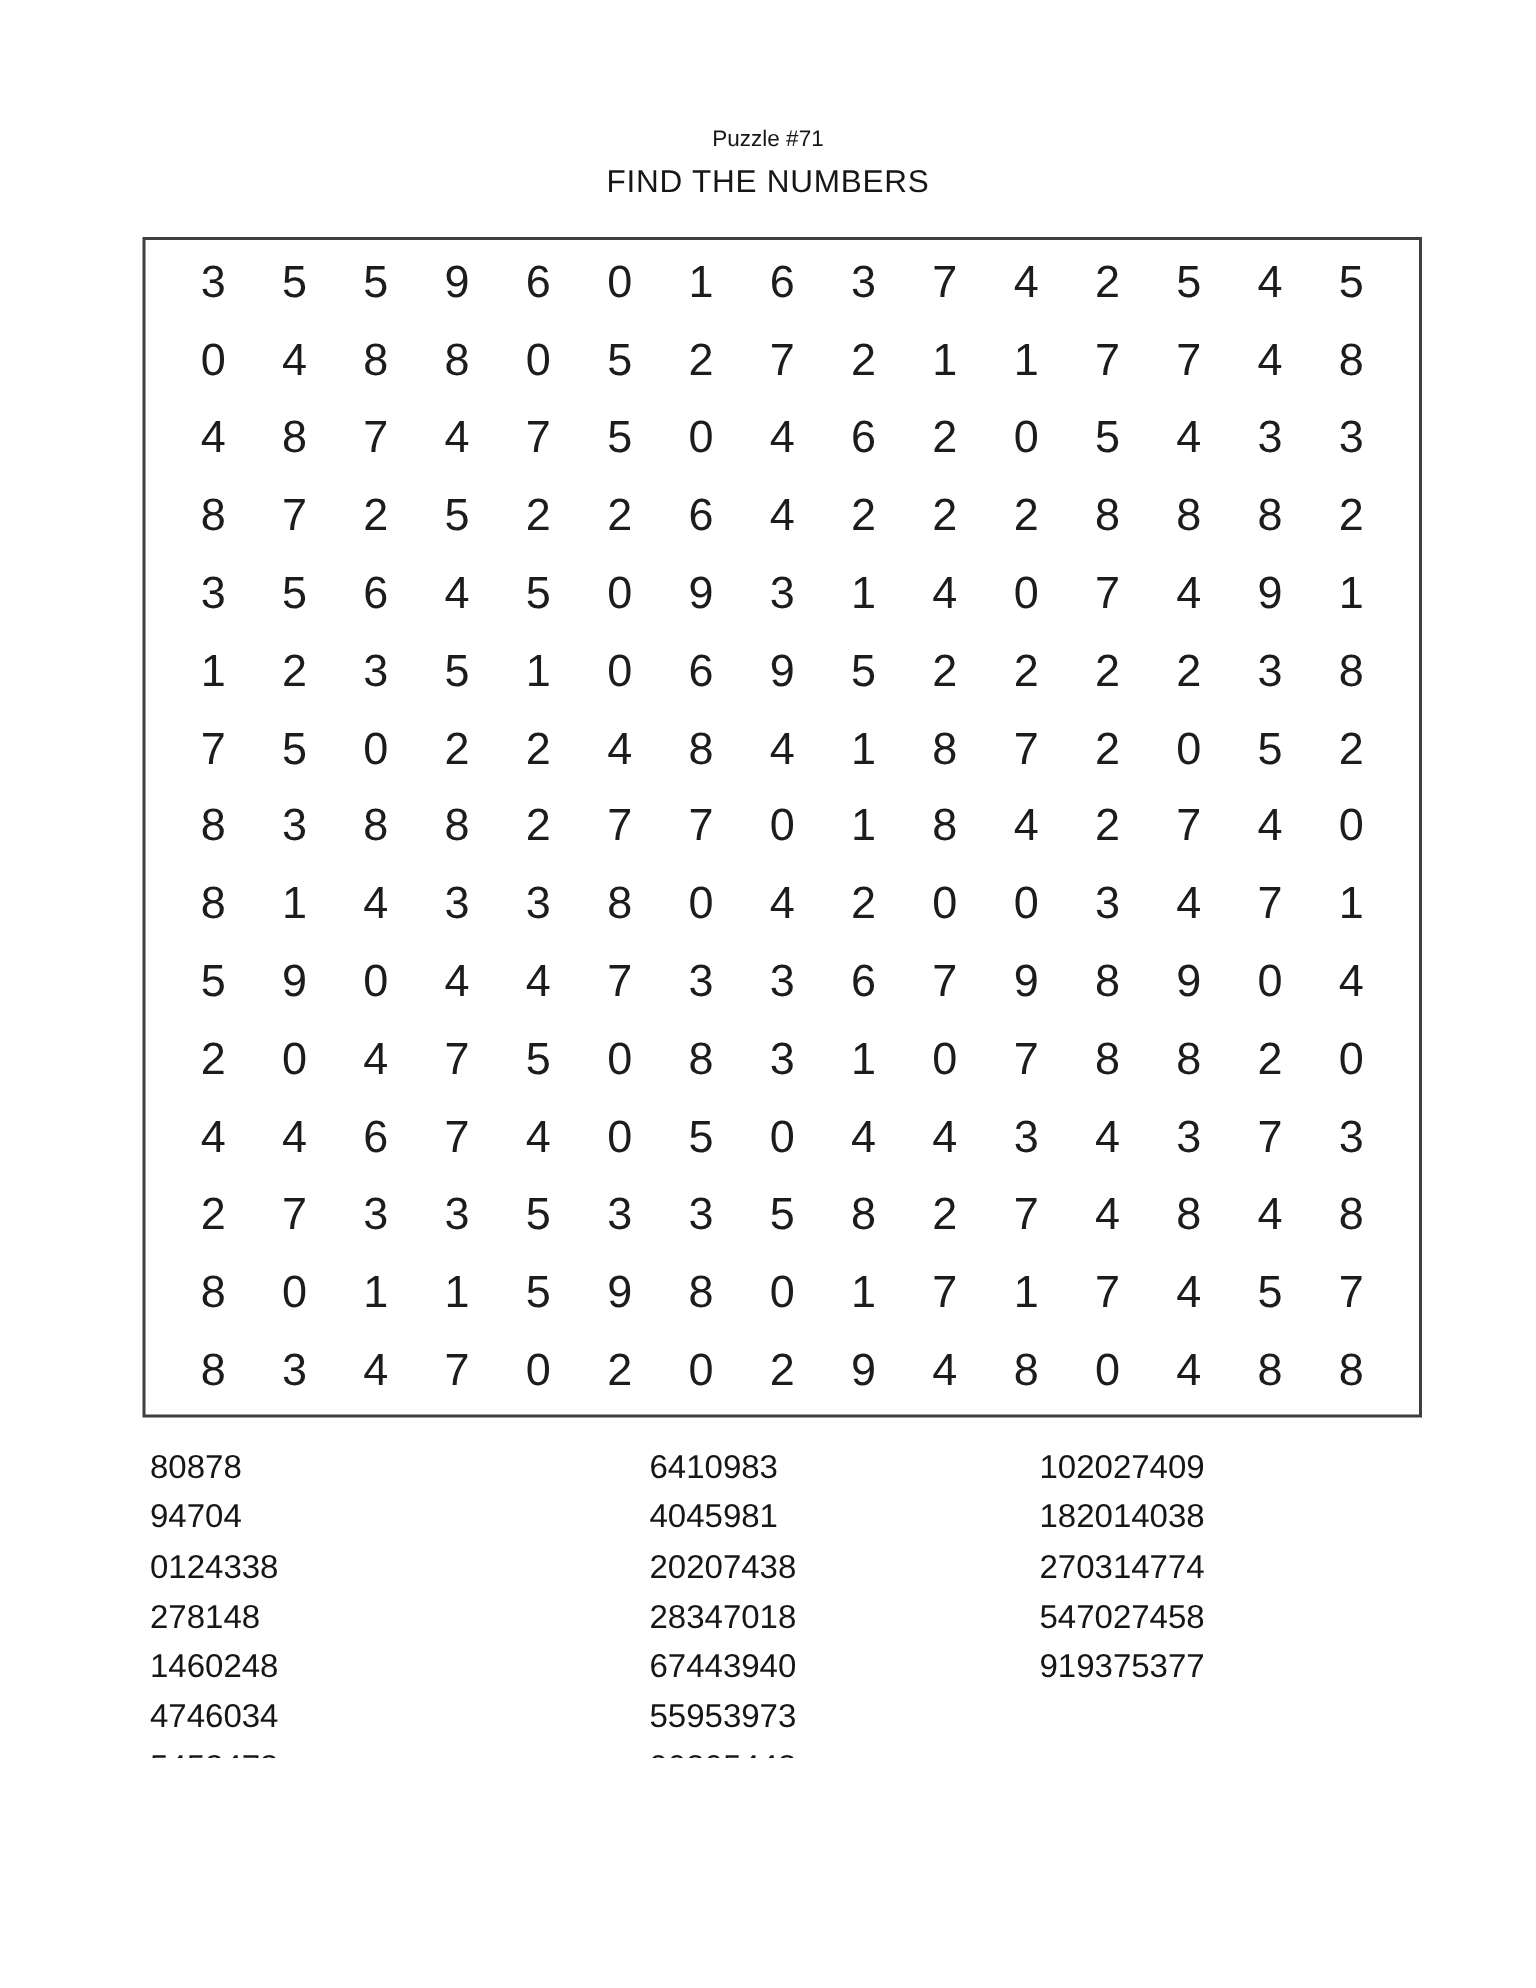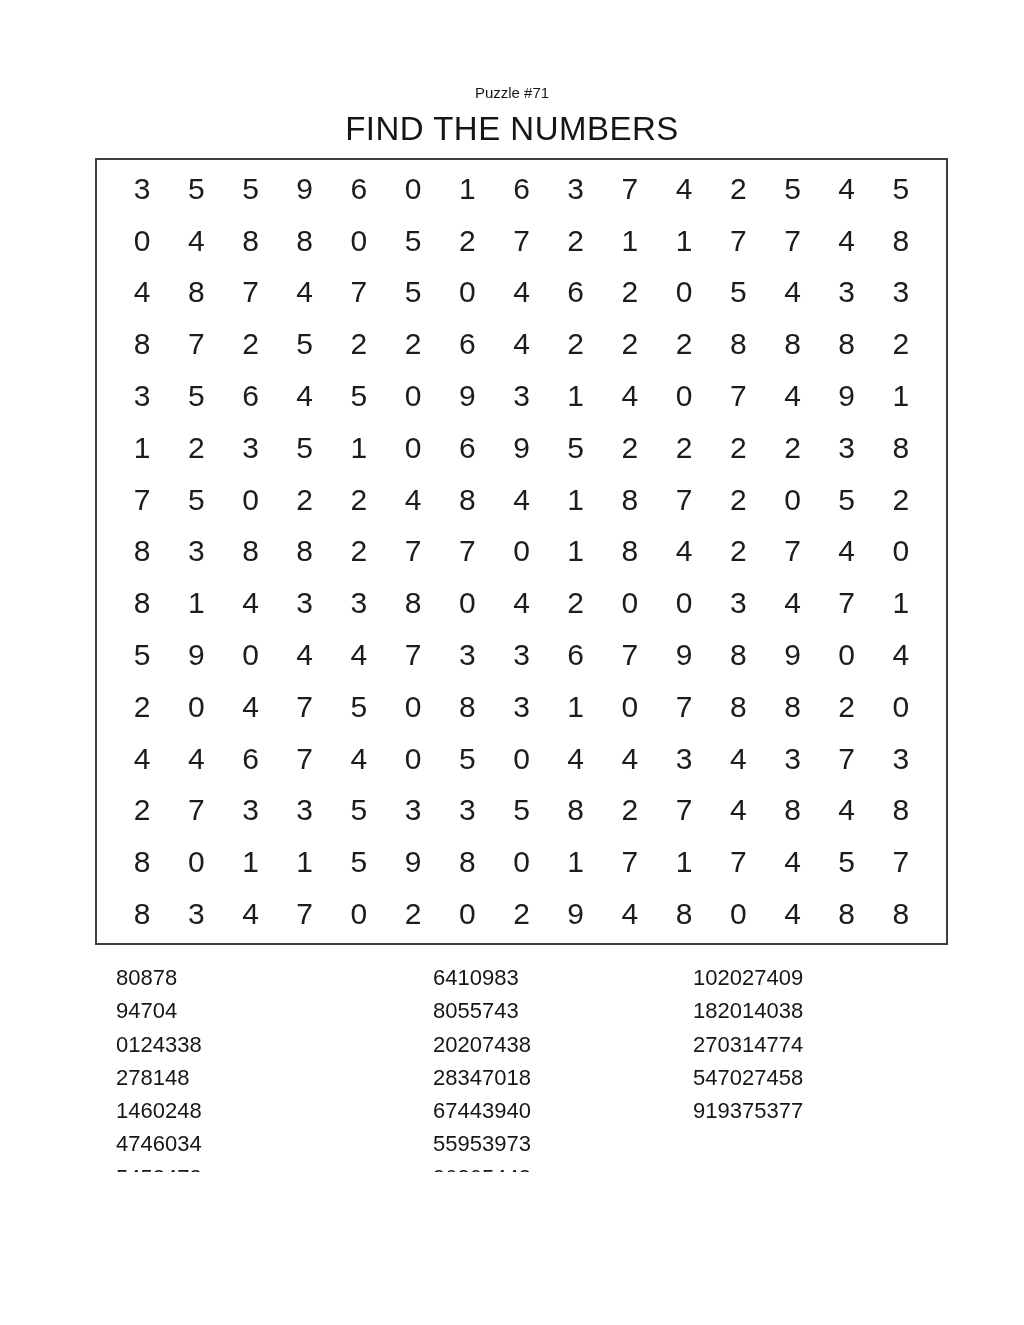--- a/index.html
+++ b/index.html
@@ -24,21 +24,21 @@
     text-align: center;
     font-size: 15px;
     color: #161616;
   }
   .title {
     position: absolute;
     top: 110px;
     left: 0;
     width: 100%;
     text-align: center;
-    font-size: 33px;
+    font-size: 21px;
     font-weight: 400;
     letter-spacing: 0.5px;
     margin: 0;
     color: #161616;
   }
   .grid-box {
     position: absolute;
     left: 95px;
     top: 158px;
     width: 853px;
@@ -59,21 +59,21 @@
     font-weight: 400;
     color: #1c1c1c;
   }
   .word-col {
     position: absolute;
     top: 961px;
     font-size: 22px;
     line-height: 33.3px;
     color: #161616;
   }
-  .word-col.col-0 { left: 116px; }
+  .word-col.col-0 { left: 100px; }
   .word-col.col-1 { left: 407px; margin-left: 26px; }
   .word-col.col-2 { left: 693px; }
   .word-item {
     white-space: nowrap;
   }
 </style>
 </head>
 <body>
 
 <div class="page">
@@ -311,21 +311,21 @@
         <div class="word-item">80878</div>
         <div class="word-item">94704</div>
         <div class="word-item">0124338</div>
         <div class="word-item">278148</div>
         <div class="word-item">1460248</div>
         <div class="word-item">4746034</div>
         <div class="word-item">5452473</div>
       </div>
     <div class="word-col col-1">
         <div class="word-item">6410983</div>
-        <div class="word-item">8055743</div>
+        <div class="word-item">4045981</div>
         <div class="word-item">20207438</div>
         <div class="word-item">28347018</div>
         <div class="word-item">67443940</div>
         <div class="word-item">55953973</div>
         <div class="word-item">90305443</div>
       </div>
     <div class="word-col col-2">
         <div class="word-item">102027409</div>
         <div class="word-item">182014038</div>
         <div class="word-item">270314774</div>

